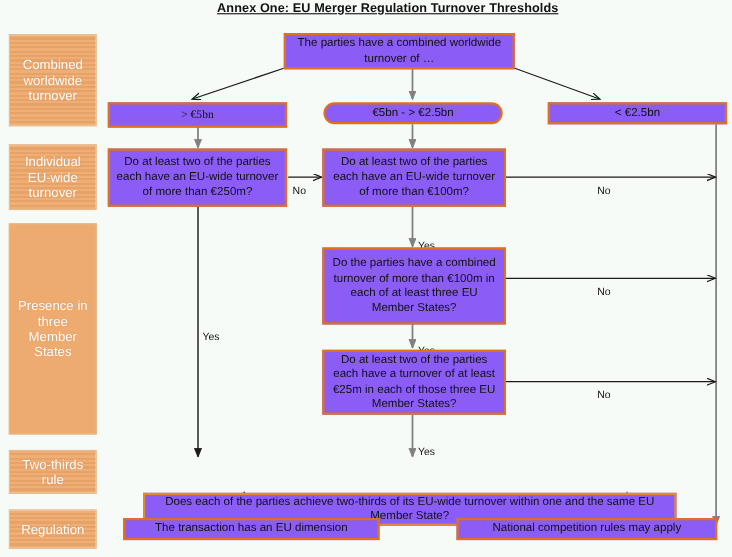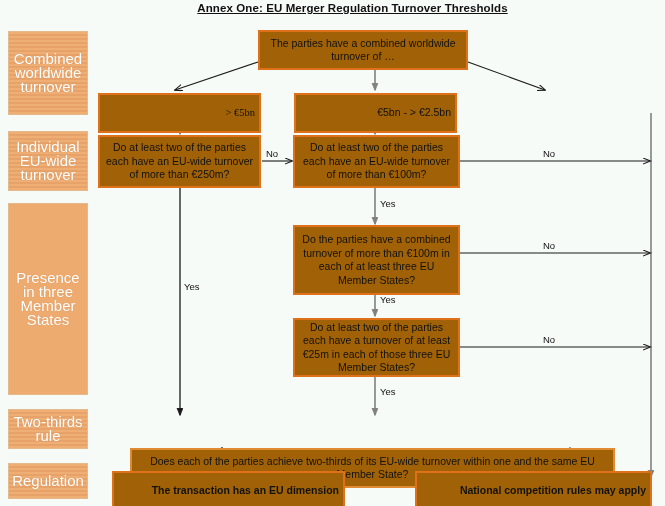--- a/index.html
+++ b/index.html
@@ -30,56 +30,57 @@
   .phase{
     position:absolute;
     box-sizing:border-box;
     border:1px solid #e5b98c;
     background:
       repeating-linear-gradient(
         to bottom,
         #eeae74 0px, #eeae74 2px,
         #e6a269 2px, #e6a269 4px);
     color:#ffffff;
-    font-size:15px;
+    font-size:12px;
     line-height:14px;
     text-align:center;
     display:flex;
     align-items:center;
     justify-content:center;
     padding:2px 4px;
     text-shadow:0 0 1px rgba(160,90,30,.35);
   }
   .phase.flat{
     background:#eeab6f;
   }
 
   
   .box{
     position:absolute;
     box-sizing:border-box;
-    background:#a16207;
+    background:#8b5cf6;
     border:2px solid #e0711b;
     font-size:10.5px;
     line-height:13.5px;
     text-align:center;
     display:flex;
     align-items:center;
-    justify-content:flex-end;
-    padding:18px 4px;
+    justify-content:center;
+    padding:8px 4px;
     color:#111;
   }
-  .box.bold{font-weight:bold;}
+  .box.bold{font-weight:normal;}
   .box.lite{border-color:#e08a33;}
 
   .edgelabel{
     position:absolute;
     font-size:9.5px;
     color:#111;
     white-space:nowrap;
+    margin-top:20px;
   }
 </style>
 </head>
 <body>
 
 <div id="canvas">
 
   <div class="title">Annex One: EU Merger Regulation Turnover Thresholds</div>
 
   <div class="phase" style="left:8px;top:31px;width:80px;height:84px;">
@@ -171,24 +172,27 @@
   <div class="edgelabel" style="left:230px;top:455px;">No</div>
 
   <div class="box" style="left:258px;top:30px;width:210px;height:33px;">
     <span>The parties have a combined worldwide turnover of …</span>
   </div>
 
   <div class="box" style="left:98px;top:93px;width:163px;height:23px;font-family:Liberation Serif, serif;">
     <span>&gt; €5bn</span>
   </div>
 
-  <div class="box" style="left:294px;top:93px;width:163px;height:20px;">
+  <div class="box" style="left:294px;top:93px;width:163px;height:20px;border-radius:10px;">
     <span>€5bn - &gt; €2.5bn</span>
   </div>
 
+  <div class="box" style="left:498px;top:93px;width:163px;height:20px;">
+    <span>&lt; €2.5bn</span>
+  </div>
 
   <div class="box" style="left:98px;top:135px;width:163px;height:53px;">
     <span>Do at least two of the parties each have an EU-wide turnover of  more than €250m?</span>
   </div>
 
   <div class="box" style="left:293px;top:135px;width:167px;height:53px;">
     <span>Do at least two of the parties each have an EU-wide turnover of more than €100m?</span>
   </div>
 
   <div class="box" style="left:293px;top:225px;width:167px;height:70px;">

